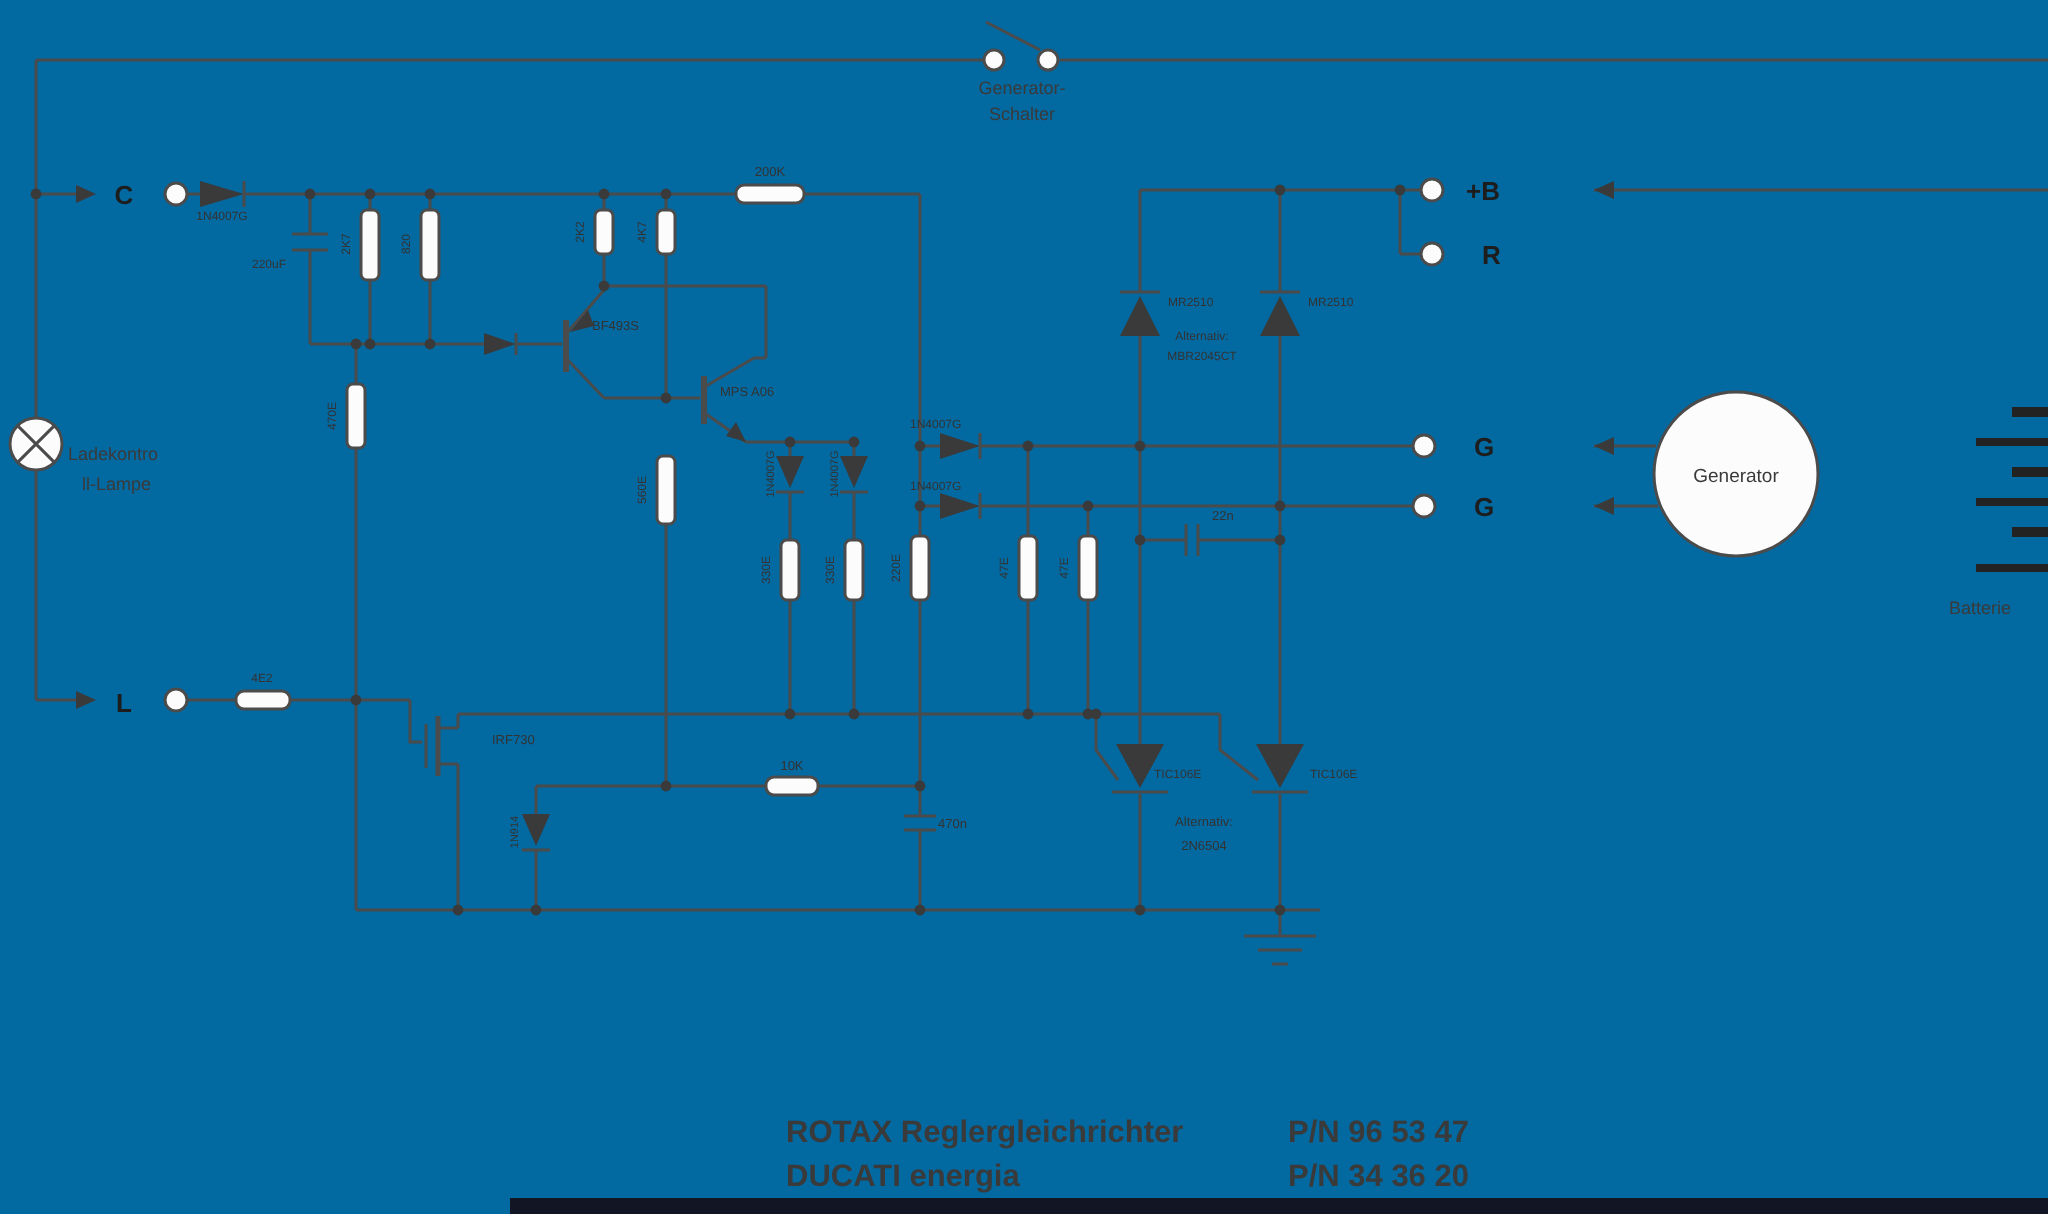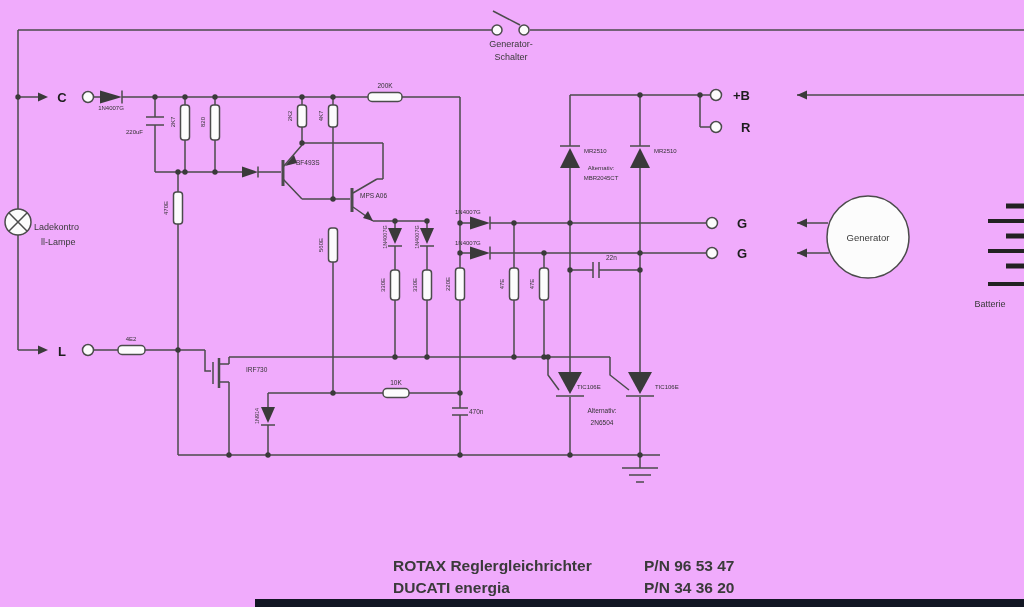--- a/index.html
+++ b/index.html
@@ -1,16 +1,16 @@
 <!DOCTYPE html>
 <html><head>
 <meta charset="utf-8">
 <style>
   html,body{margin:0;padding:0;background:#ffffff;}
-  #stage{position:relative;width:1024px;height:607px;background:#f0abfc;overflow:hidden;
+  #stage{position:relative;width:1024px;height:607px;background:#0369a1;overflow:hidden;
          font-family:"Liberation Sans",sans-serif;}
   svg{position:absolute;left:0;top:0;}
   svg text{font-family:"Liberation Sans",sans-serif;fill:#333;}
   .wire{stroke:#4b4b4b;stroke-width:1.5;fill:none;}
   .comp{stroke:#4b4b4b;stroke-width:1.5;fill:#fcfcfc;}
   .solid{fill:#3a3a3a;stroke:none;}
   .dot{fill:#3a3a3a;stroke:none;}
   .t55{font-size:5.5px;}
   .t6{font-size:6px;}
   .t65{font-size:6.5px;}

